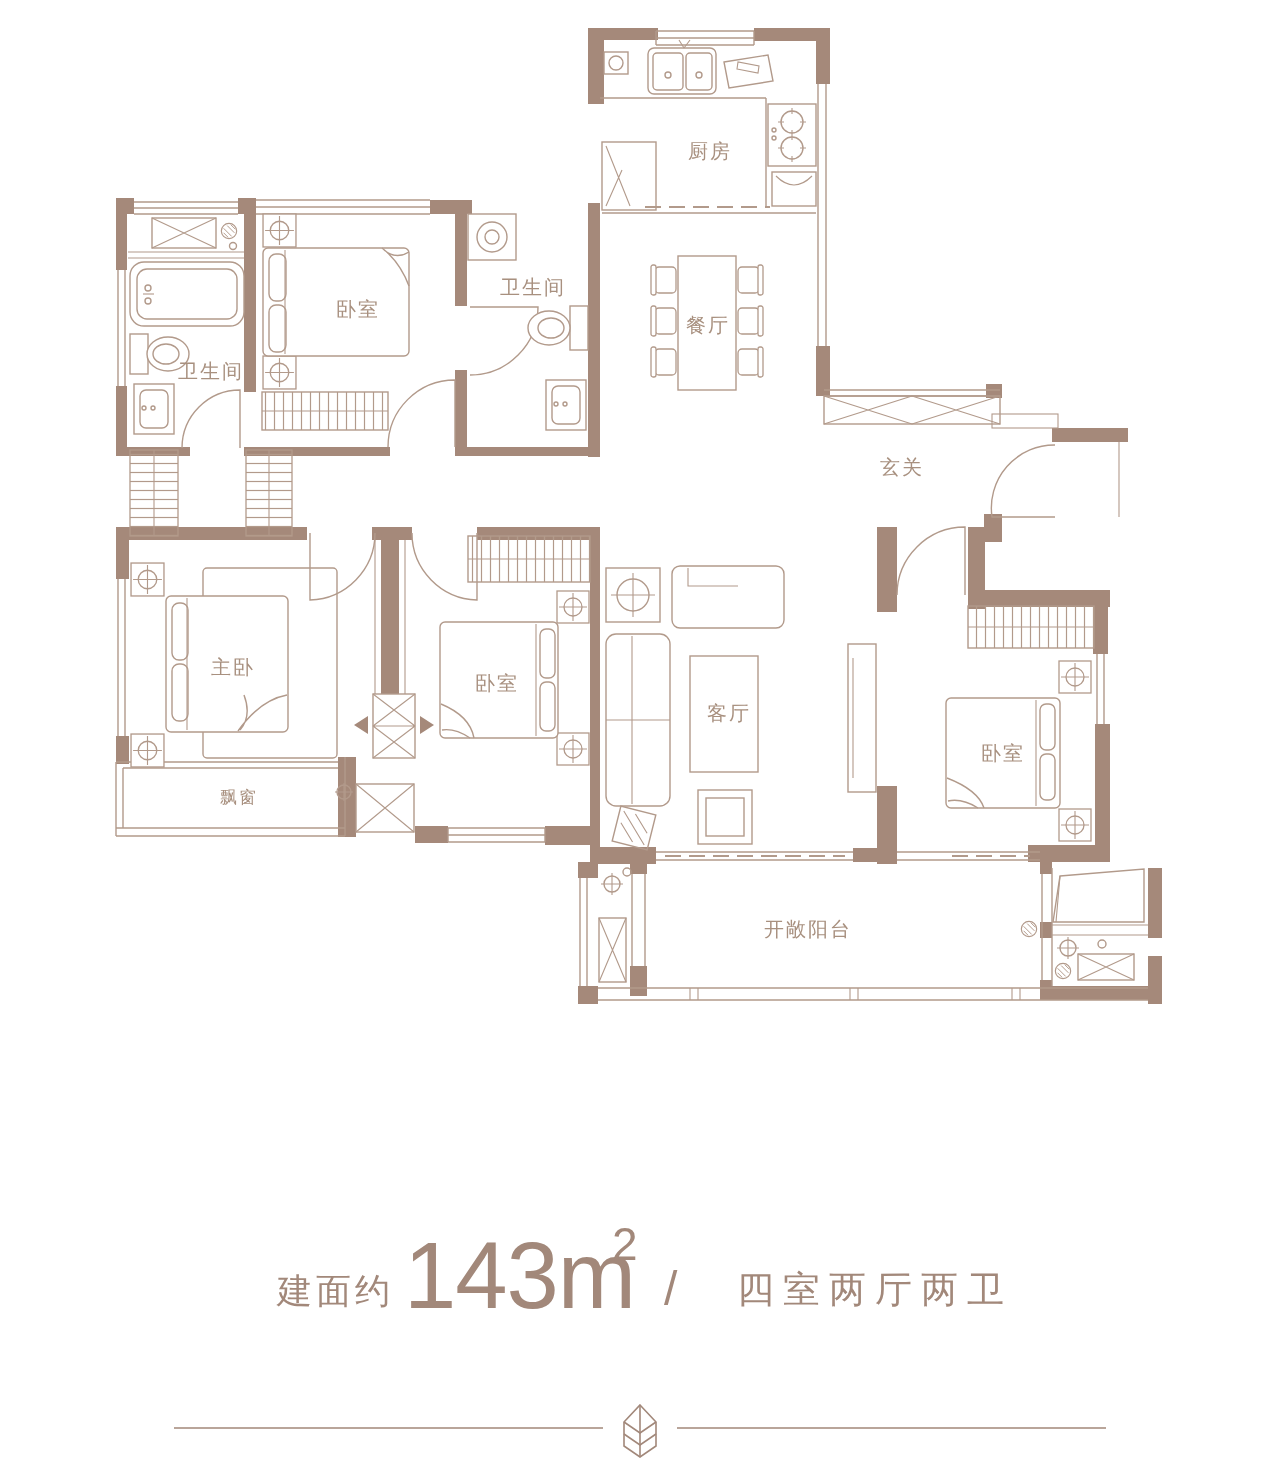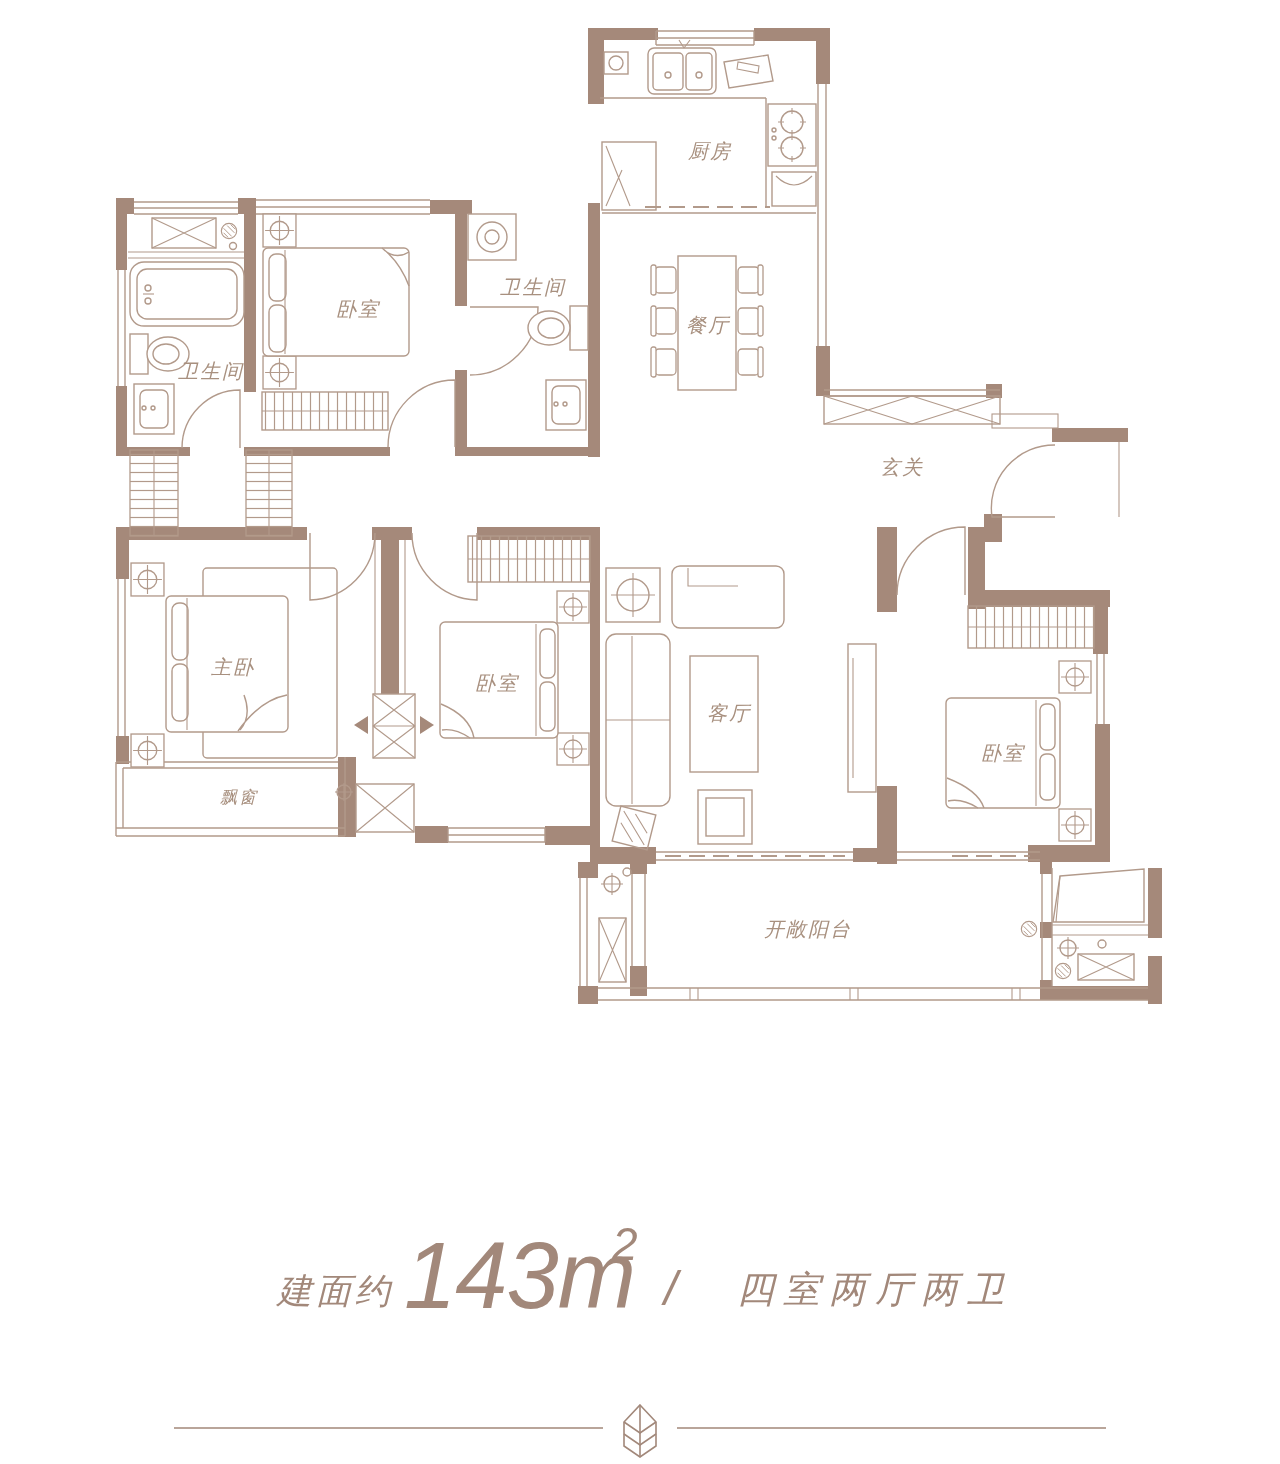--- a/index.html
+++ b/index.html
@@ -4,21 +4,21 @@
 <style>
   :root{
     --wall:#a5897a;
     --line:#b29a8b;
     --label:#a8907f;
     --caption:#a2887a;
     --bg:#ffffff;
   }
   html,body{margin:0;padding:0;background:var(--bg);}
   .canvas{width:1280px;height:1464px;position:relative;background:var(--bg);overflow:hidden;
-          font-family:"Liberation Sans", sans-serif;font-style:italic;}
+          font-family:"Liberation Sans", sans-serif;}
   svg text{font-family:"Liberation Sans", sans-serif;}
   .room-label{fill:var(--label);font-size:20px;letter-spacing:2px;text-anchor:middle;}
   .room-label.small{font-size:17px;}
   .thin{stroke:var(--line);stroke-width:1.4;fill:none;}
   .thin2{stroke:var(--line);stroke-width:1.1;fill:none;}
   .furn{stroke:var(--line);stroke-width:1.4;fill:#ffffff;}
   .furn-open{stroke:var(--line);stroke-width:1.4;fill:none;}
   .wall{fill:var(--wall);stroke:none;}
   .dash{stroke:var(--line);stroke-width:2;fill:none;stroke-dasharray:16 8;}
   .cap{fill:var(--caption);}

